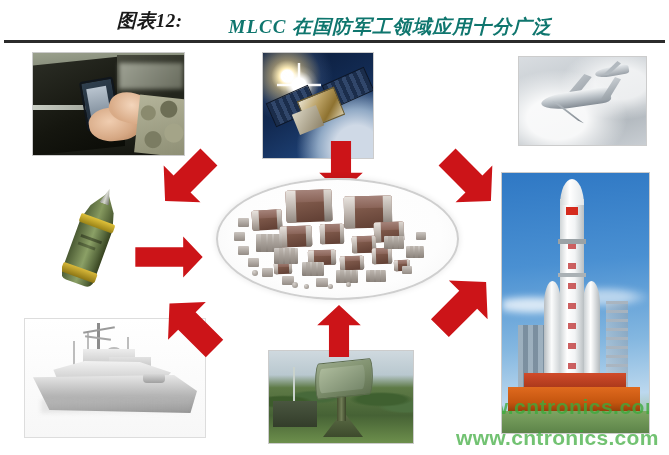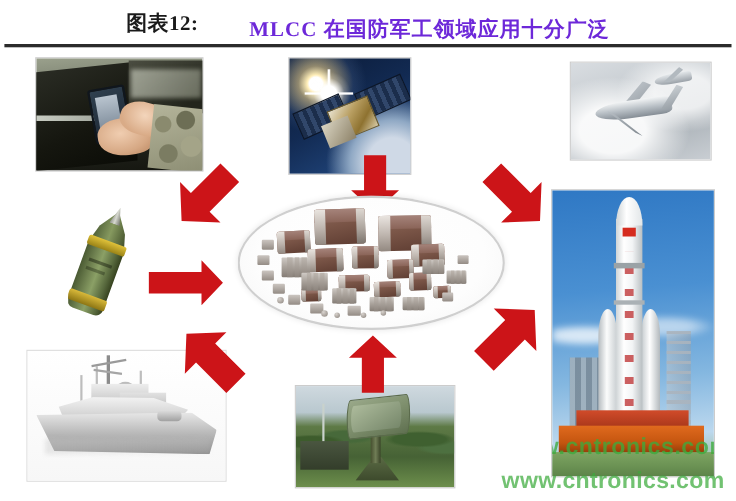--- a/index.html
+++ b/index.html
@@ -7,33 +7,33 @@
     width:669px;height:455px;
     background:#ffffff;
     font-family:"Liberation Serif", serif;
     overflow:hidden;
     position:relative;
   }
   #page{position:relative;width:669px;height:455px;background:#fff;}
 
   
   .header{
-    position:absolute;left:0;top:0;width:585px;height:44px;
+    position:absolute;left:0;top:0;width:585px;height:44px;font-style:italic;
   }
   .title-row{
     position:absolute;left:0;top:4px;width:669px;height:34px;
     display:flex;align-items:center;justify-content:center;
   }
   .title-label{
     font-size:19px;color:#1a1a1a;font-weight:600;
     letter-spacing:0.5px;white-space:nowrap;
   }
   .title-gap{display:inline-block;width:46px;}
   .title-text{
-    font-size:19px;color:#6d28d9;font-weight:600;
+    font-size:19px;color:#0f766e;font-weight:600;
     letter-spacing:1px;white-space:nowrap;margin-top:11px;
   }
   .title-rule{
     position:absolute;left:4px;top:40px;width:661px;height:3px;
     background:#2b2b2b;
   }
 
   
   .photo{
     position:absolute;

